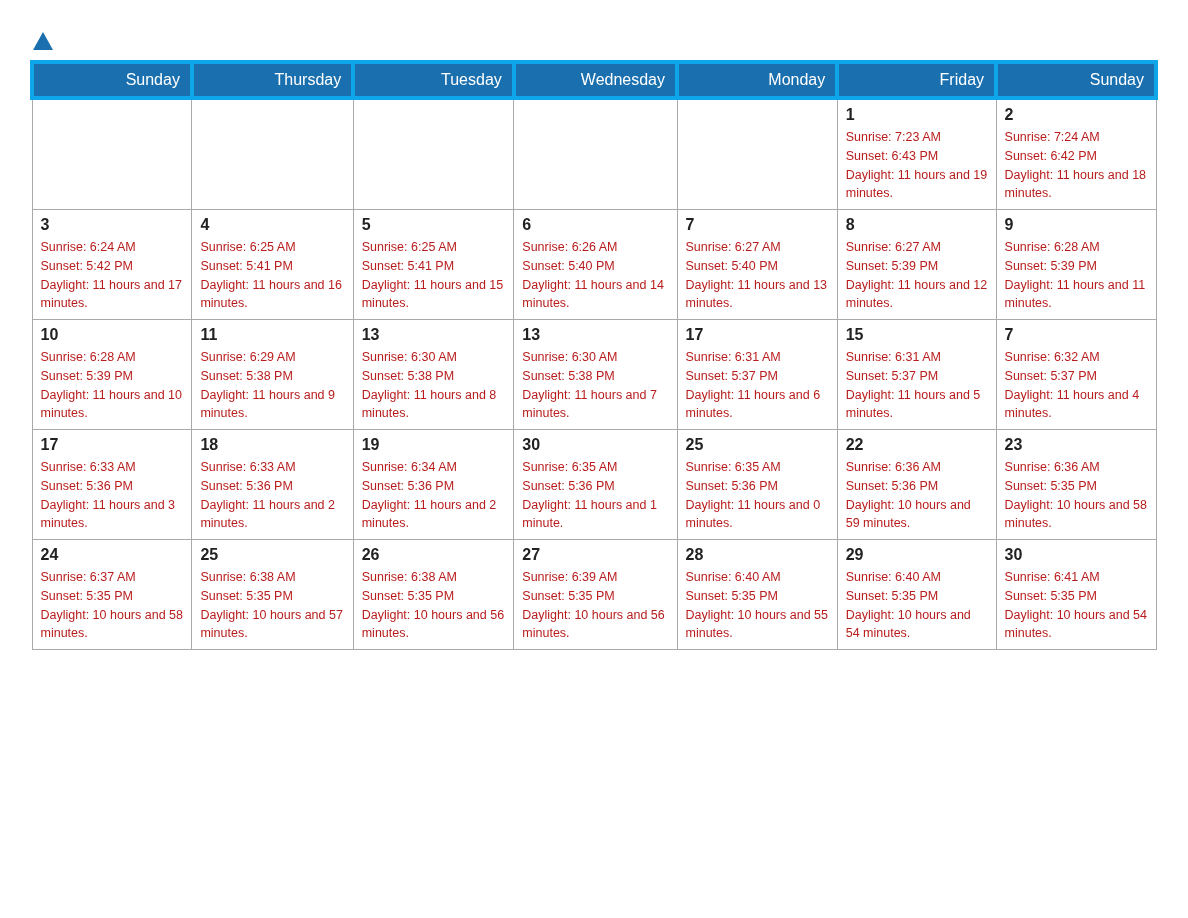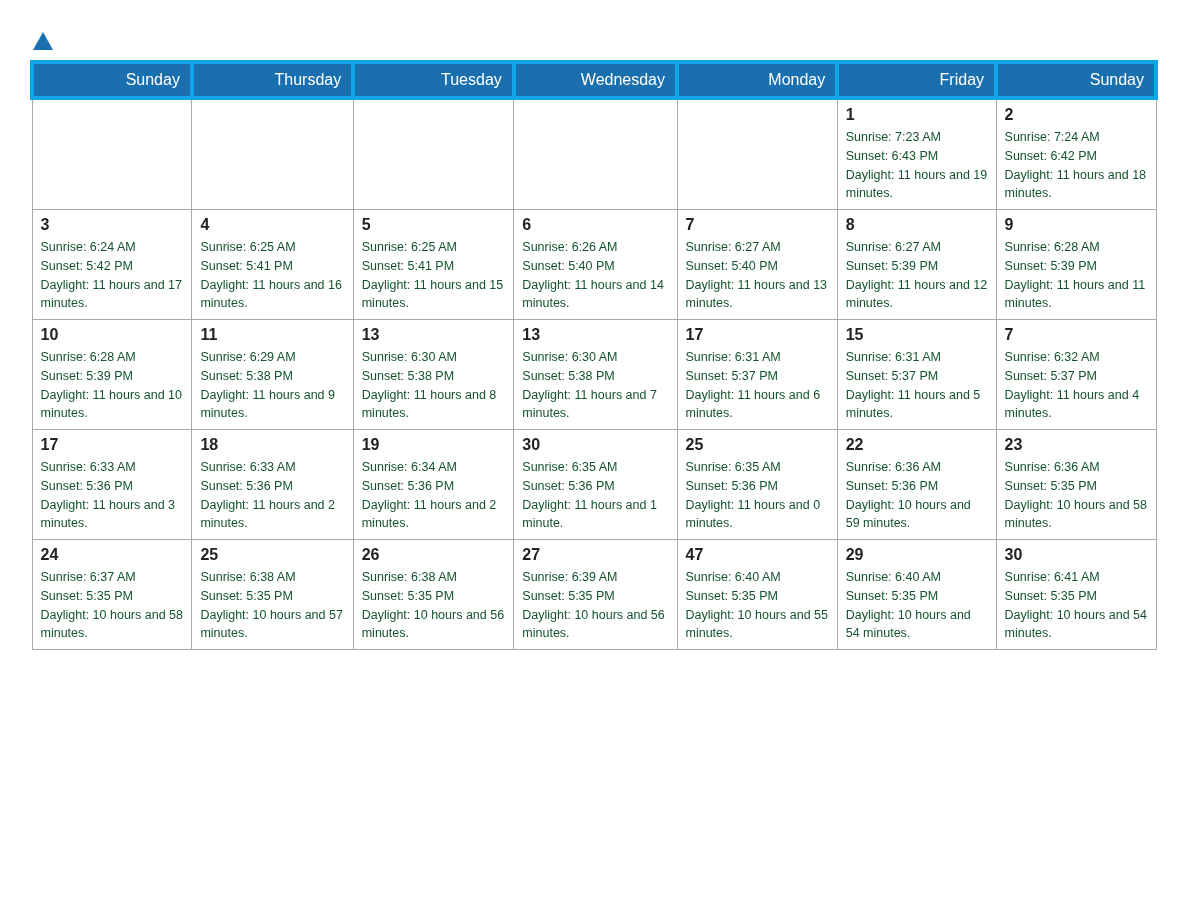--- a/index.html
+++ b/index.html
@@ -71,21 +71,21 @@
     }
     .day-number {
       font-size: 16px;
       font-weight: bold;
       margin-bottom: 4px;
       color: #222;
     }
     .day-detail {
       font-size: 12.5px;
       line-height: 1.5;
-      color: #14532d;
+      color: #b91c1c;
     }
     .empty-cell {
       background: #fff;
     }
     tbody tr td {
       background: #fff;
     }
     tbody tr:nth-child(odd) td {
       background: #fff;
     }
@@ -240,21 +240,21 @@
         </td>
         <td>
           <div class="day-number">26</div>
           <div class="day-detail">Sunrise: 6:38 AM<br>Sunset: 5:35 PM<br>Daylight: 10 hours and 56 minutes.</div>
         </td>
         <td>
           <div class="day-number">27</div>
           <div class="day-detail">Sunrise: 6:39 AM<br>Sunset: 5:35 PM<br>Daylight: 10 hours and 56 minutes.</div>
         </td>
         <td>
-          <div class="day-number">47</div>
+          <div class="day-number">28</div>
           <div class="day-detail">Sunrise: 6:40 AM<br>Sunset: 5:35 PM<br>Daylight: 10 hours and 55 minutes.</div>
         </td>
         <td>
           <div class="day-number">29</div>
           <div class="day-detail">Sunrise: 6:40 AM<br>Sunset: 5:35 PM<br>Daylight: 10 hours and 54 minutes.</div>
         </td>
         <td>
           <div class="day-number">30</div>
           <div class="day-detail">Sunrise: 6:41 AM<br>Sunset: 5:35 PM<br>Daylight: 10 hours and 54 minutes.</div>
         </td>

